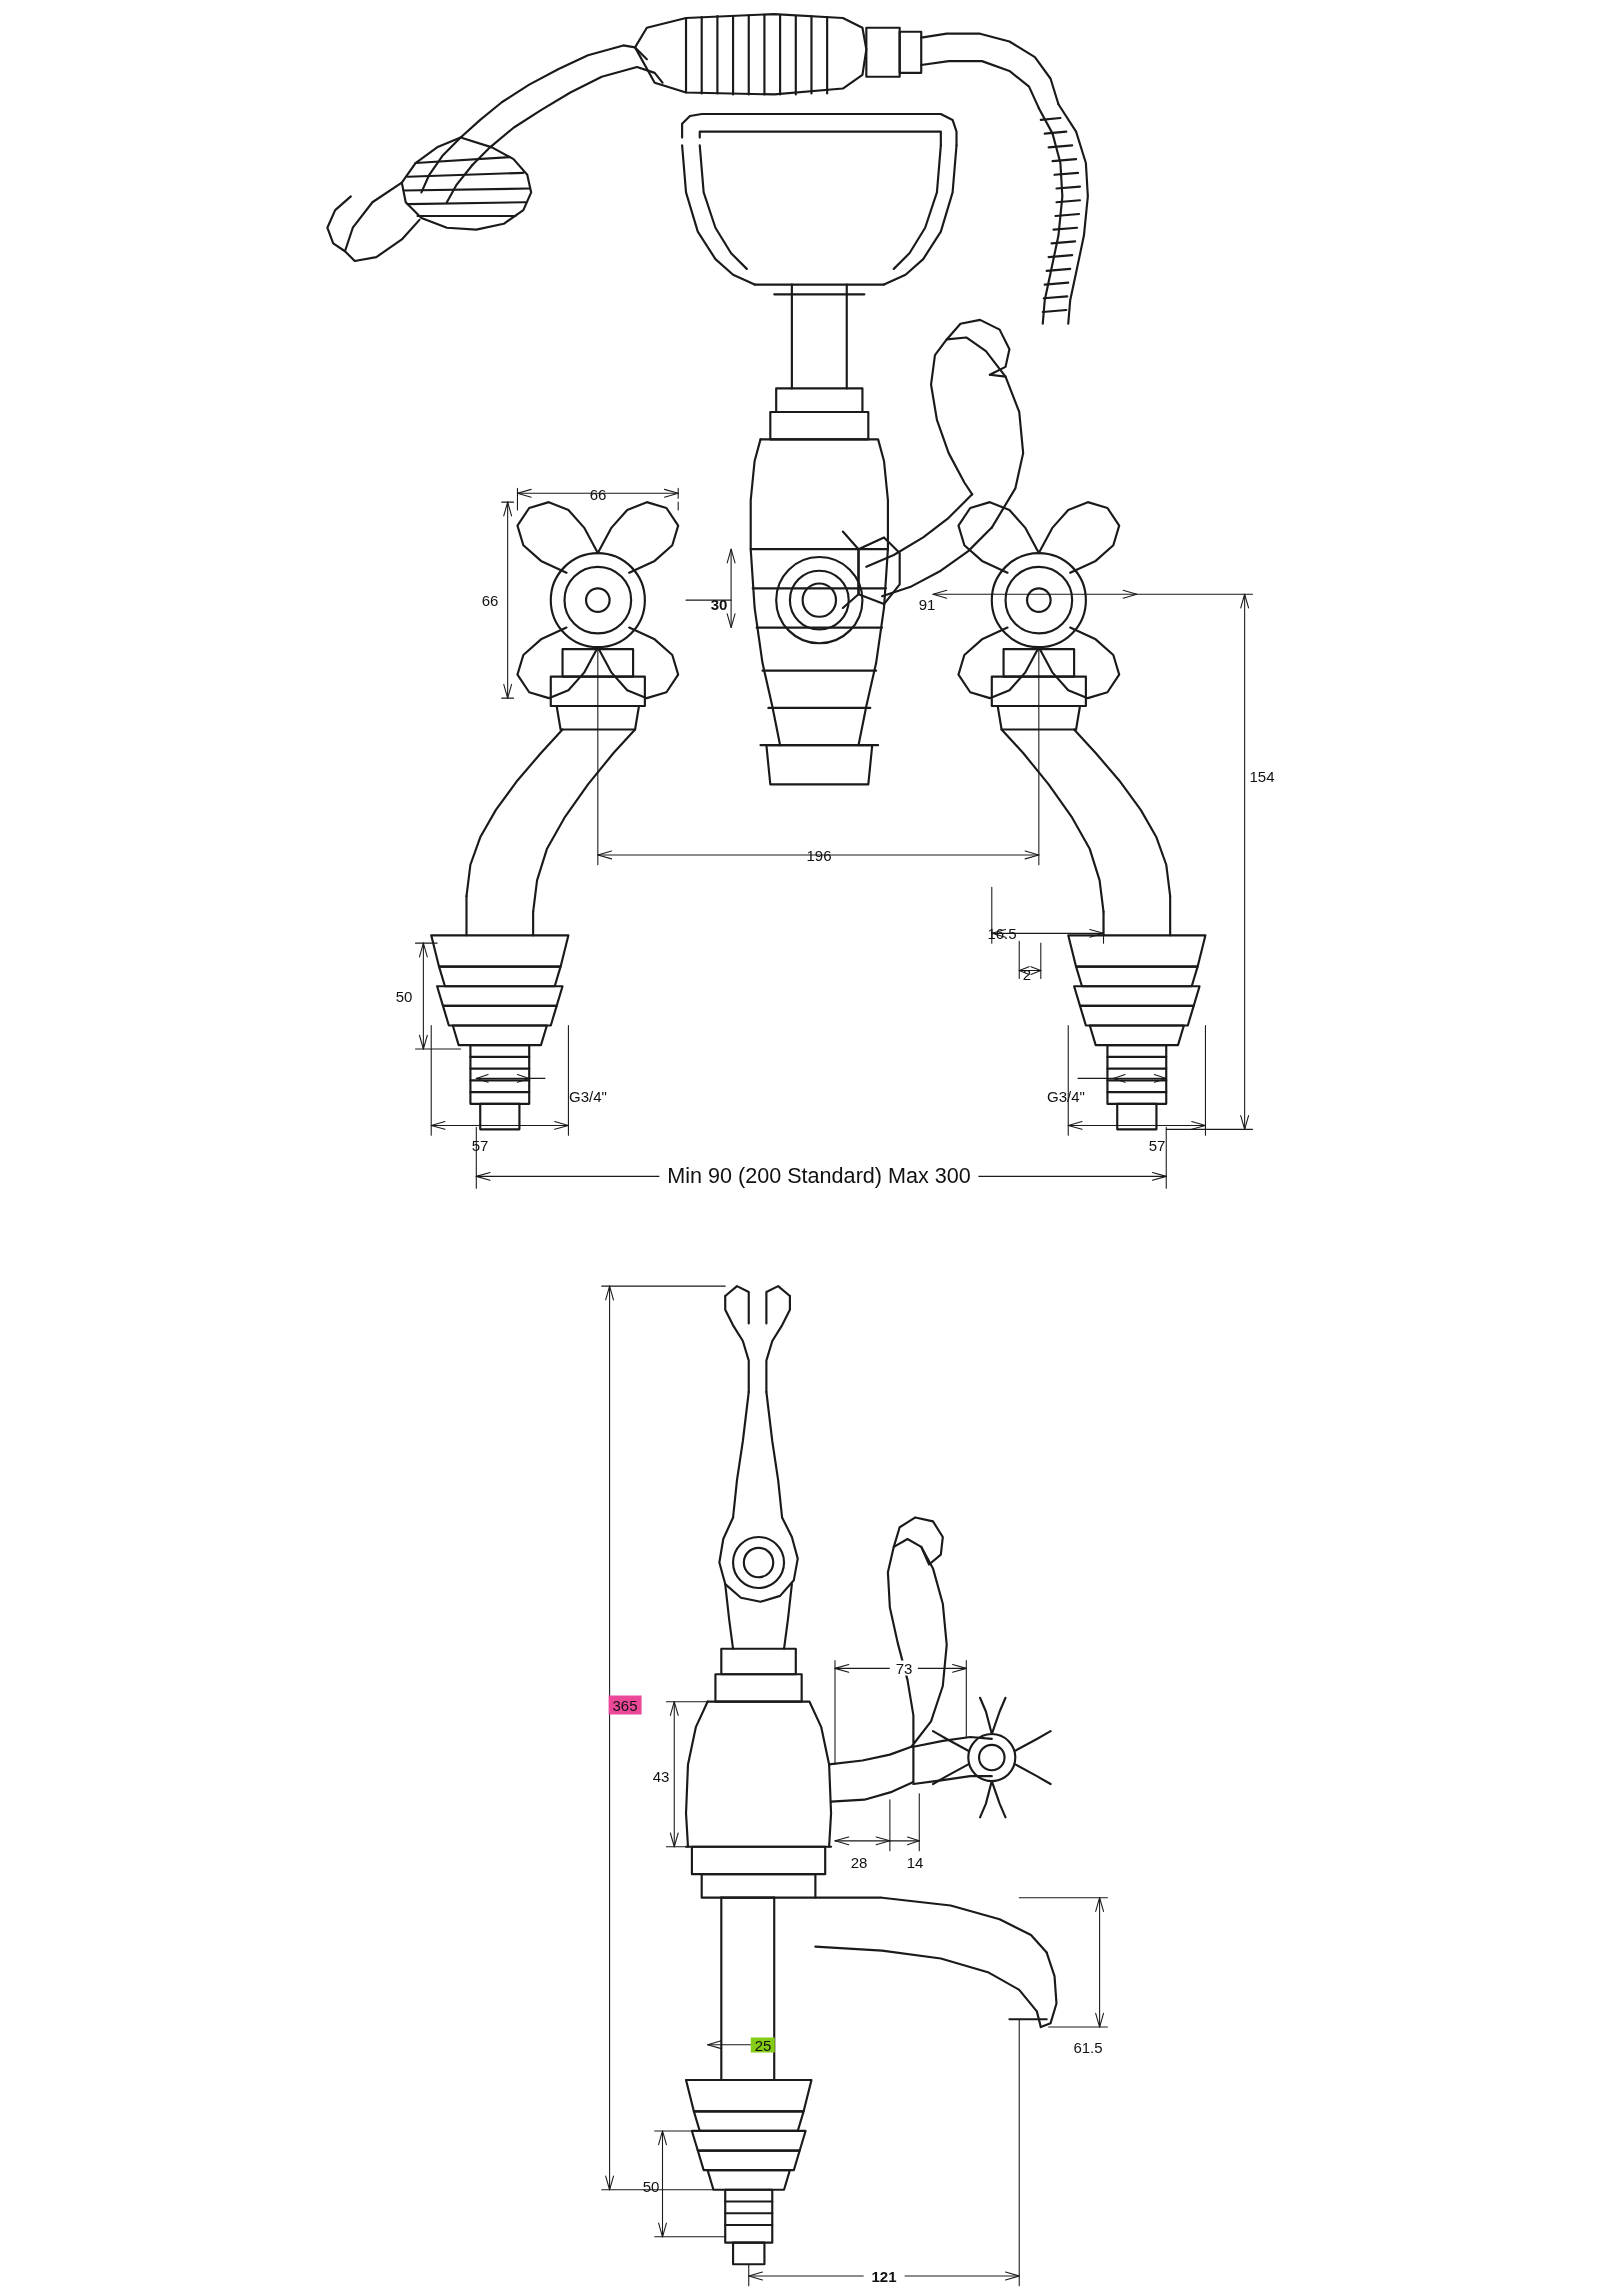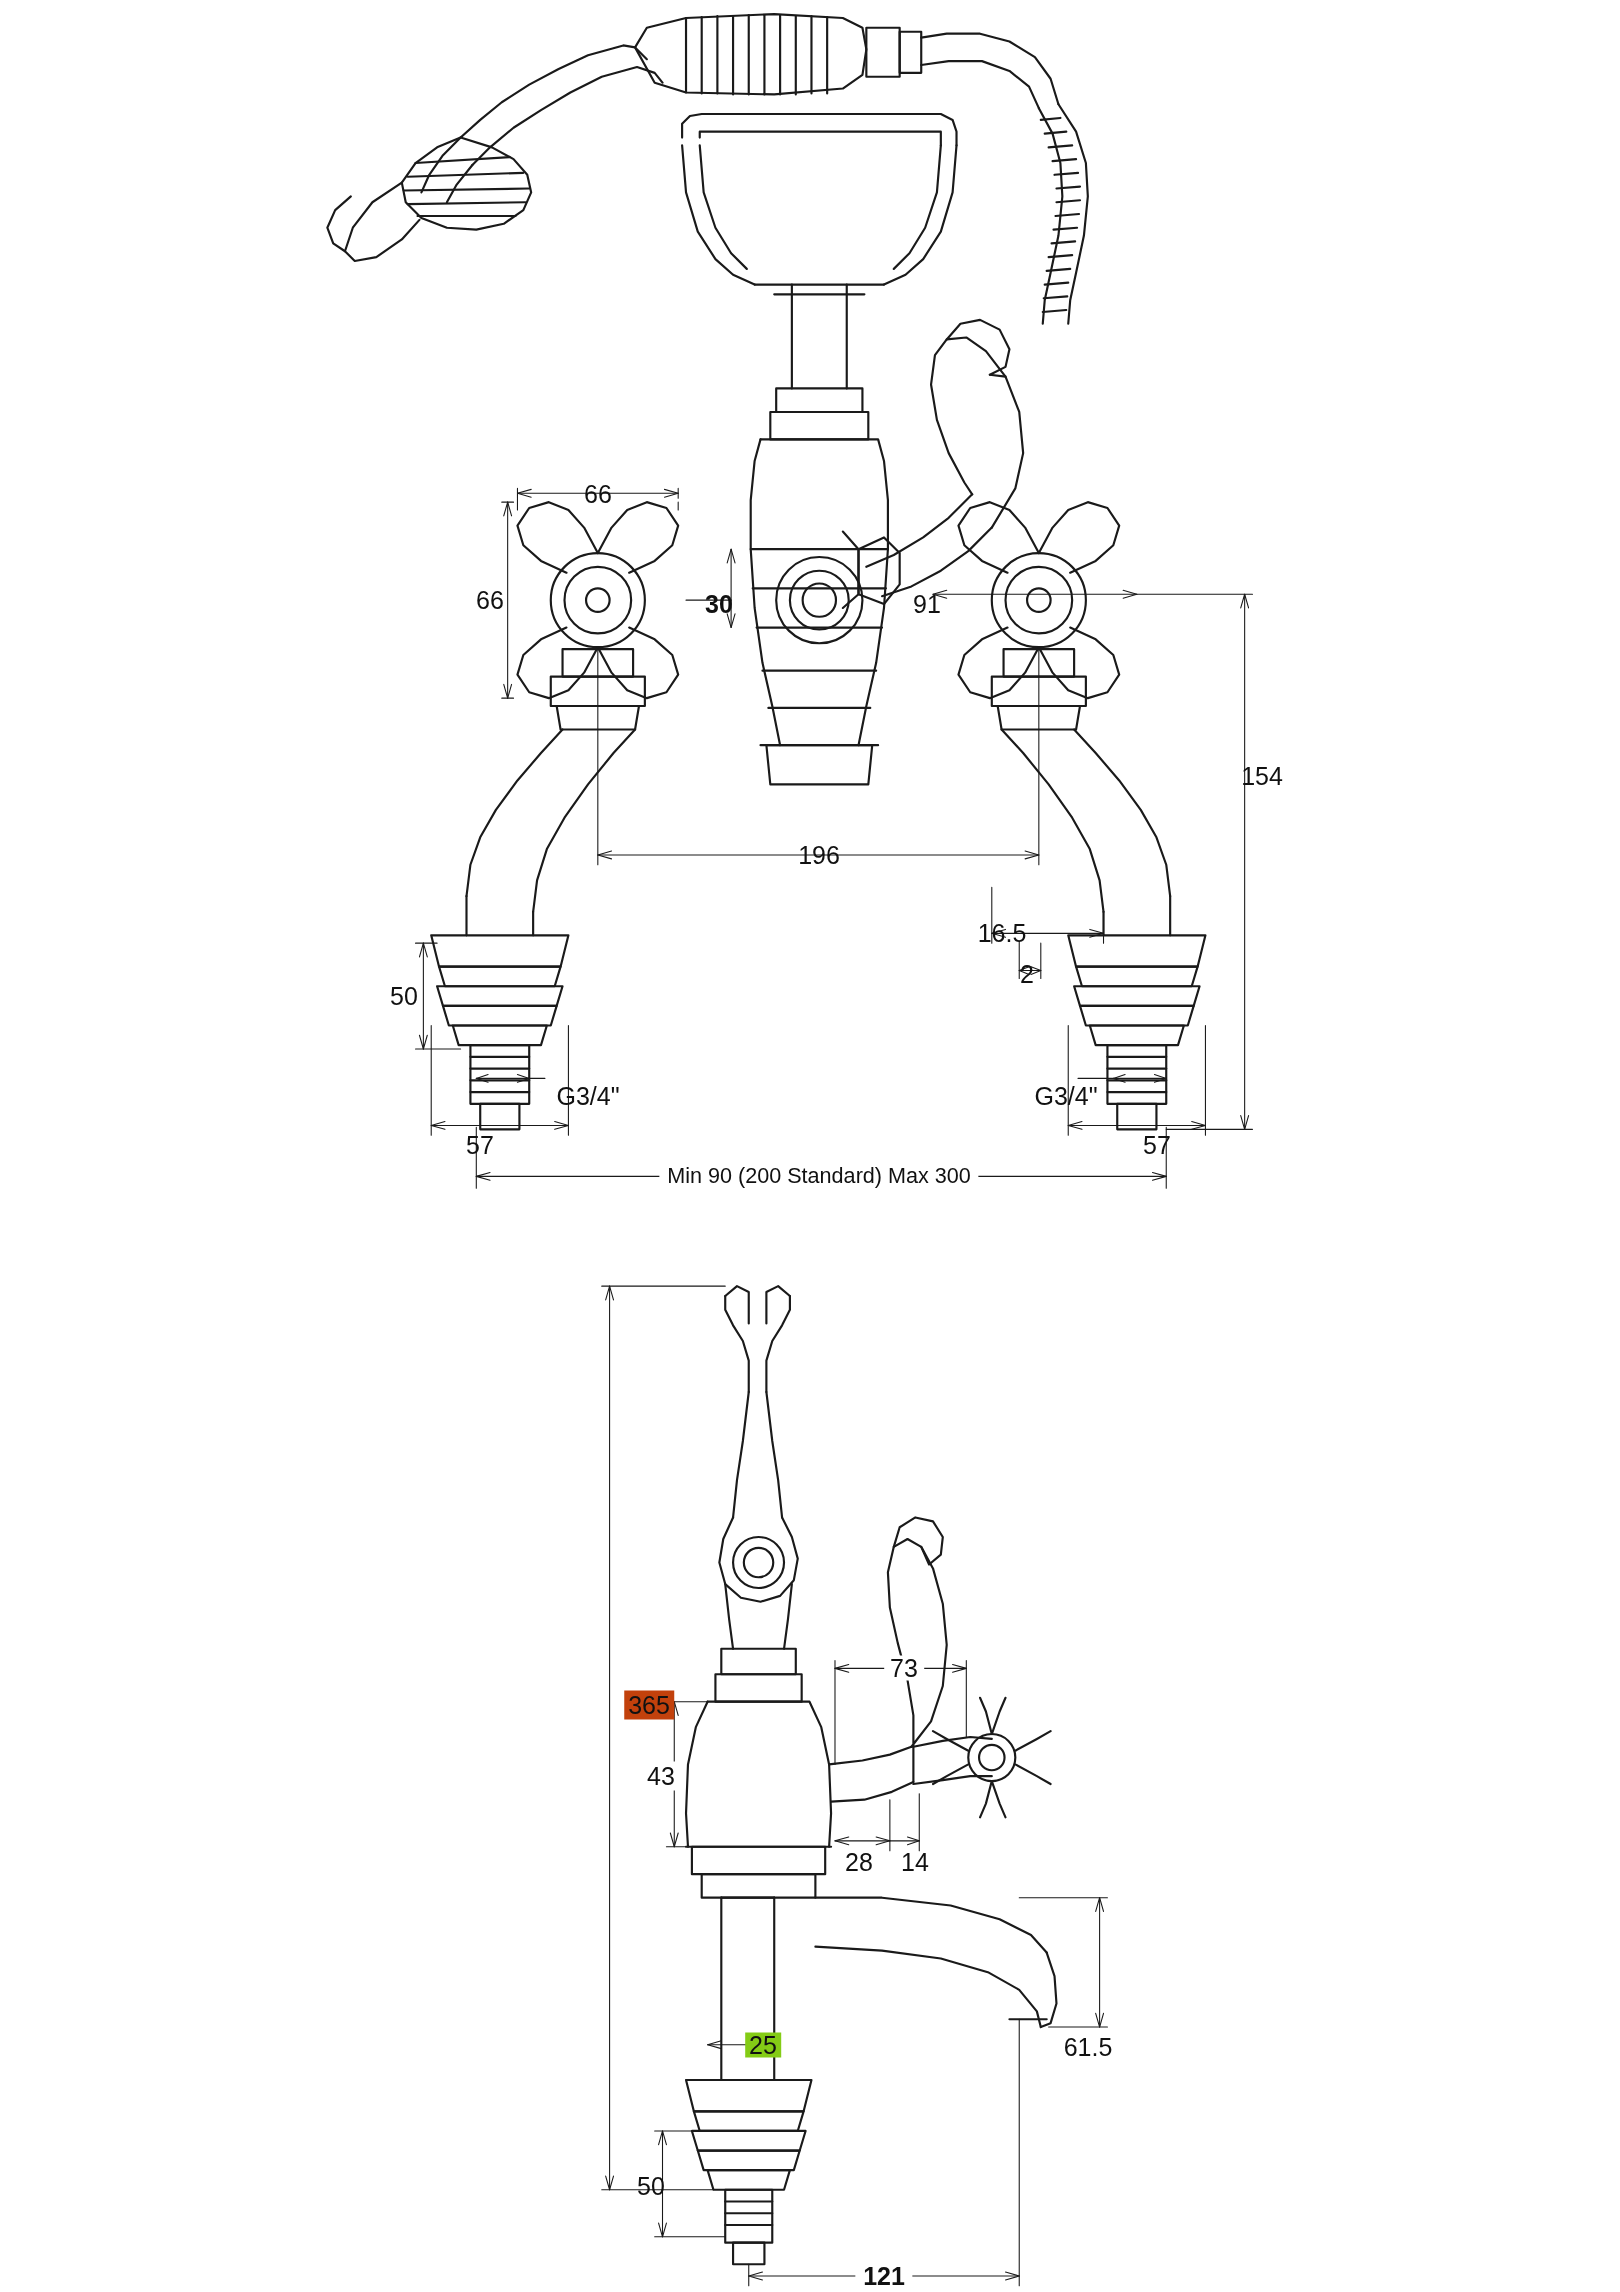--- a/index.html
+++ b/index.html
@@ -21,21 +21,21 @@
   svg.drawing {
     position: absolute;
     left: 0;
     top: 0;
     width: 1620px;
     height: 2293px;
   }
   .dim-label {
     position: absolute;
     font-family: "Liberation Sans", sans-serif;
-    font-size: 25px;
+    font-size: 15px;
     color: #111;
     white-space: nowrap;
     line-height: 1;
   }
   .dim-label.big {
     font-size: 21.6px;
   }
   .center {
     transform: translate(-50%, -50%);
   }
@@ -343,21 +343,21 @@
   <div class="dim-label center" style="left:819px; top:855px;">196</div>
   <div class="dim-label center" style="left:1002px; top:933px;">16.5</div>
   <div class="dim-label center" style="left:1027px; top:974px;">2</div>
   <div class="dim-label center" style="left:404px; top:996px;">50</div>
   <div class="dim-label center" style="left:588px; top:1096px;">G3/4"</div>
   <div class="dim-label center" style="left:1066px; top:1096px;">G3/4"</div>
   <div class="dim-label center" style="left:480px; top:1145px;">57</div>
   <div class="dim-label center" style="left:1157px; top:1145px;">57</div>
   <div class="dim-label big center" style="left:819px; top:1176px; background:#ffffff; padding:0 7.8px;">Min 90 (200 Standard) Max 300</div>
 
-  <div class="dim-label center" style="left:625px; top:1705px; background:#c2410c; padding:2px 3.9px;margin-left:24px;">365</div>
+  <div class="dim-label center" style="left:625px; top:1705px; background:#ec4899; padding:2px 3.9px;">365</div>
   <div class="dim-label center" style="left:661px; top:1776px; background:#ffffff; padding:2px 3.9px;">43</div>
   <div class="dim-label center" style="left:904px; top:1668px; background:#ffffff; padding:0 5.9px;text-align:right;">73</div>
   <div class="dim-label center" style="left:859px; top:1862px;">28</div>
   <div class="dim-label center" style="left:915px; top:1862px;">14</div>
   <div class="dim-label center" style="left:763px; top:2045px; background:#84cc16; padding:0 3.9px;">25</div>
   <div class="dim-label center" style="left:1088px; top:2047px;">61.5</div>
   <div class="dim-label center" style="left:651px; top:2186px;">50</div>
   <div class="dim-label center" style="left:884px; top:2276px; background:#ffffff; padding:0 7.8px;font-weight:bold;">121</div>
 
 </div>

